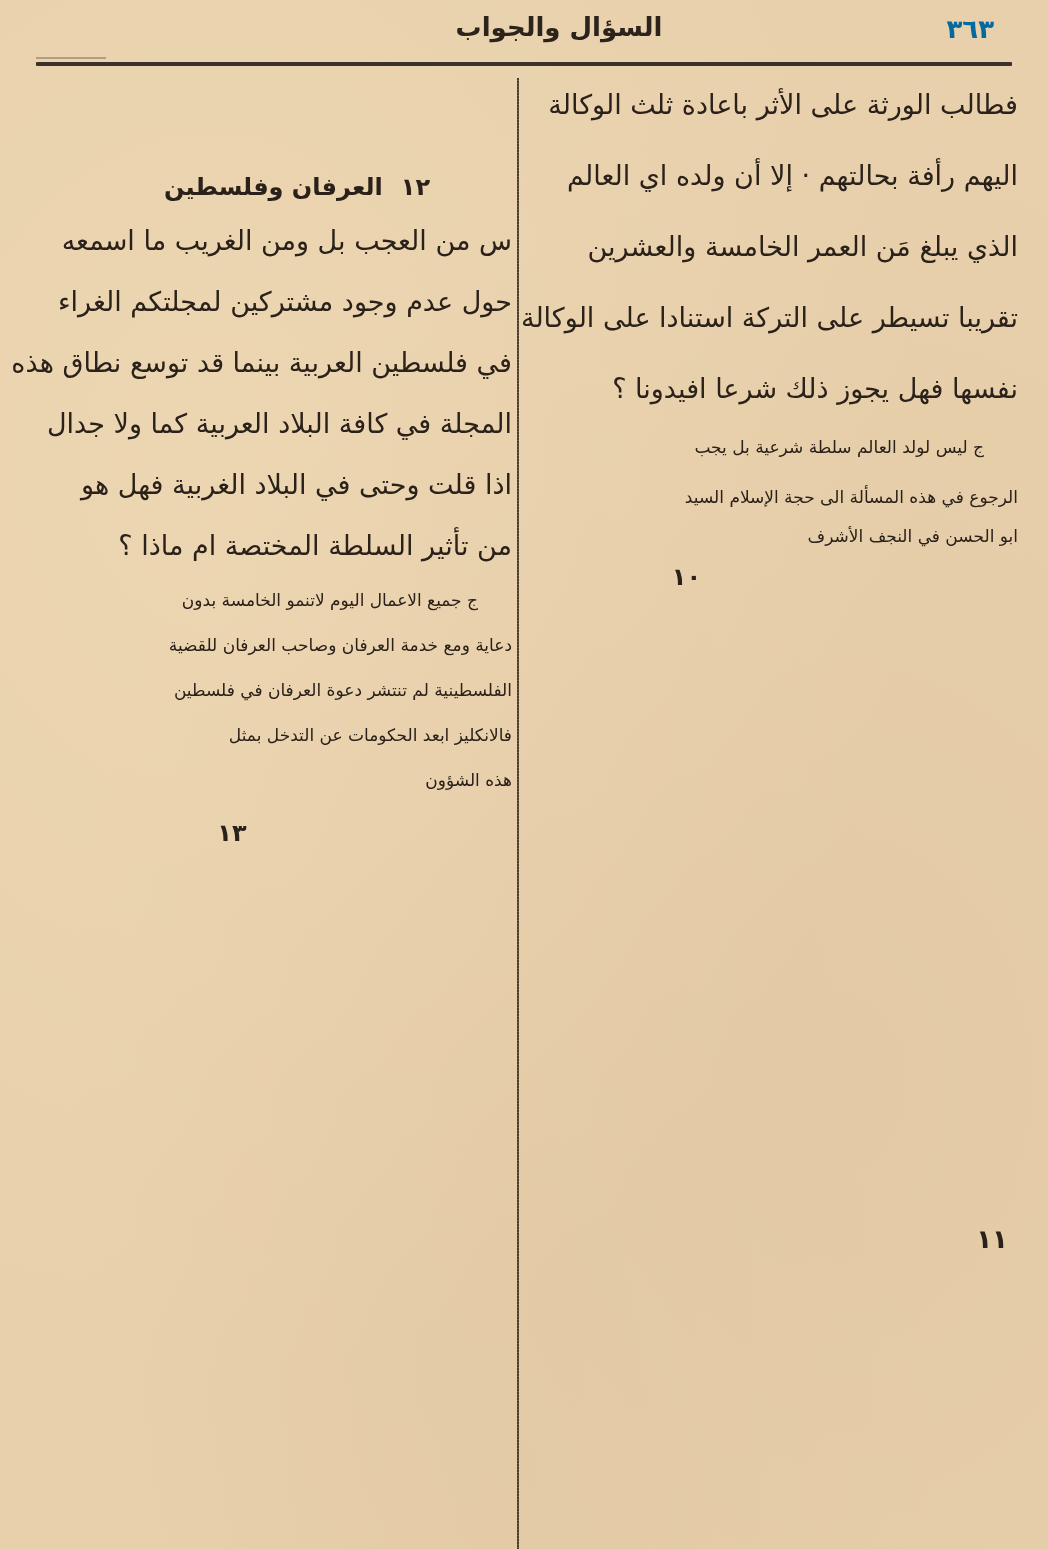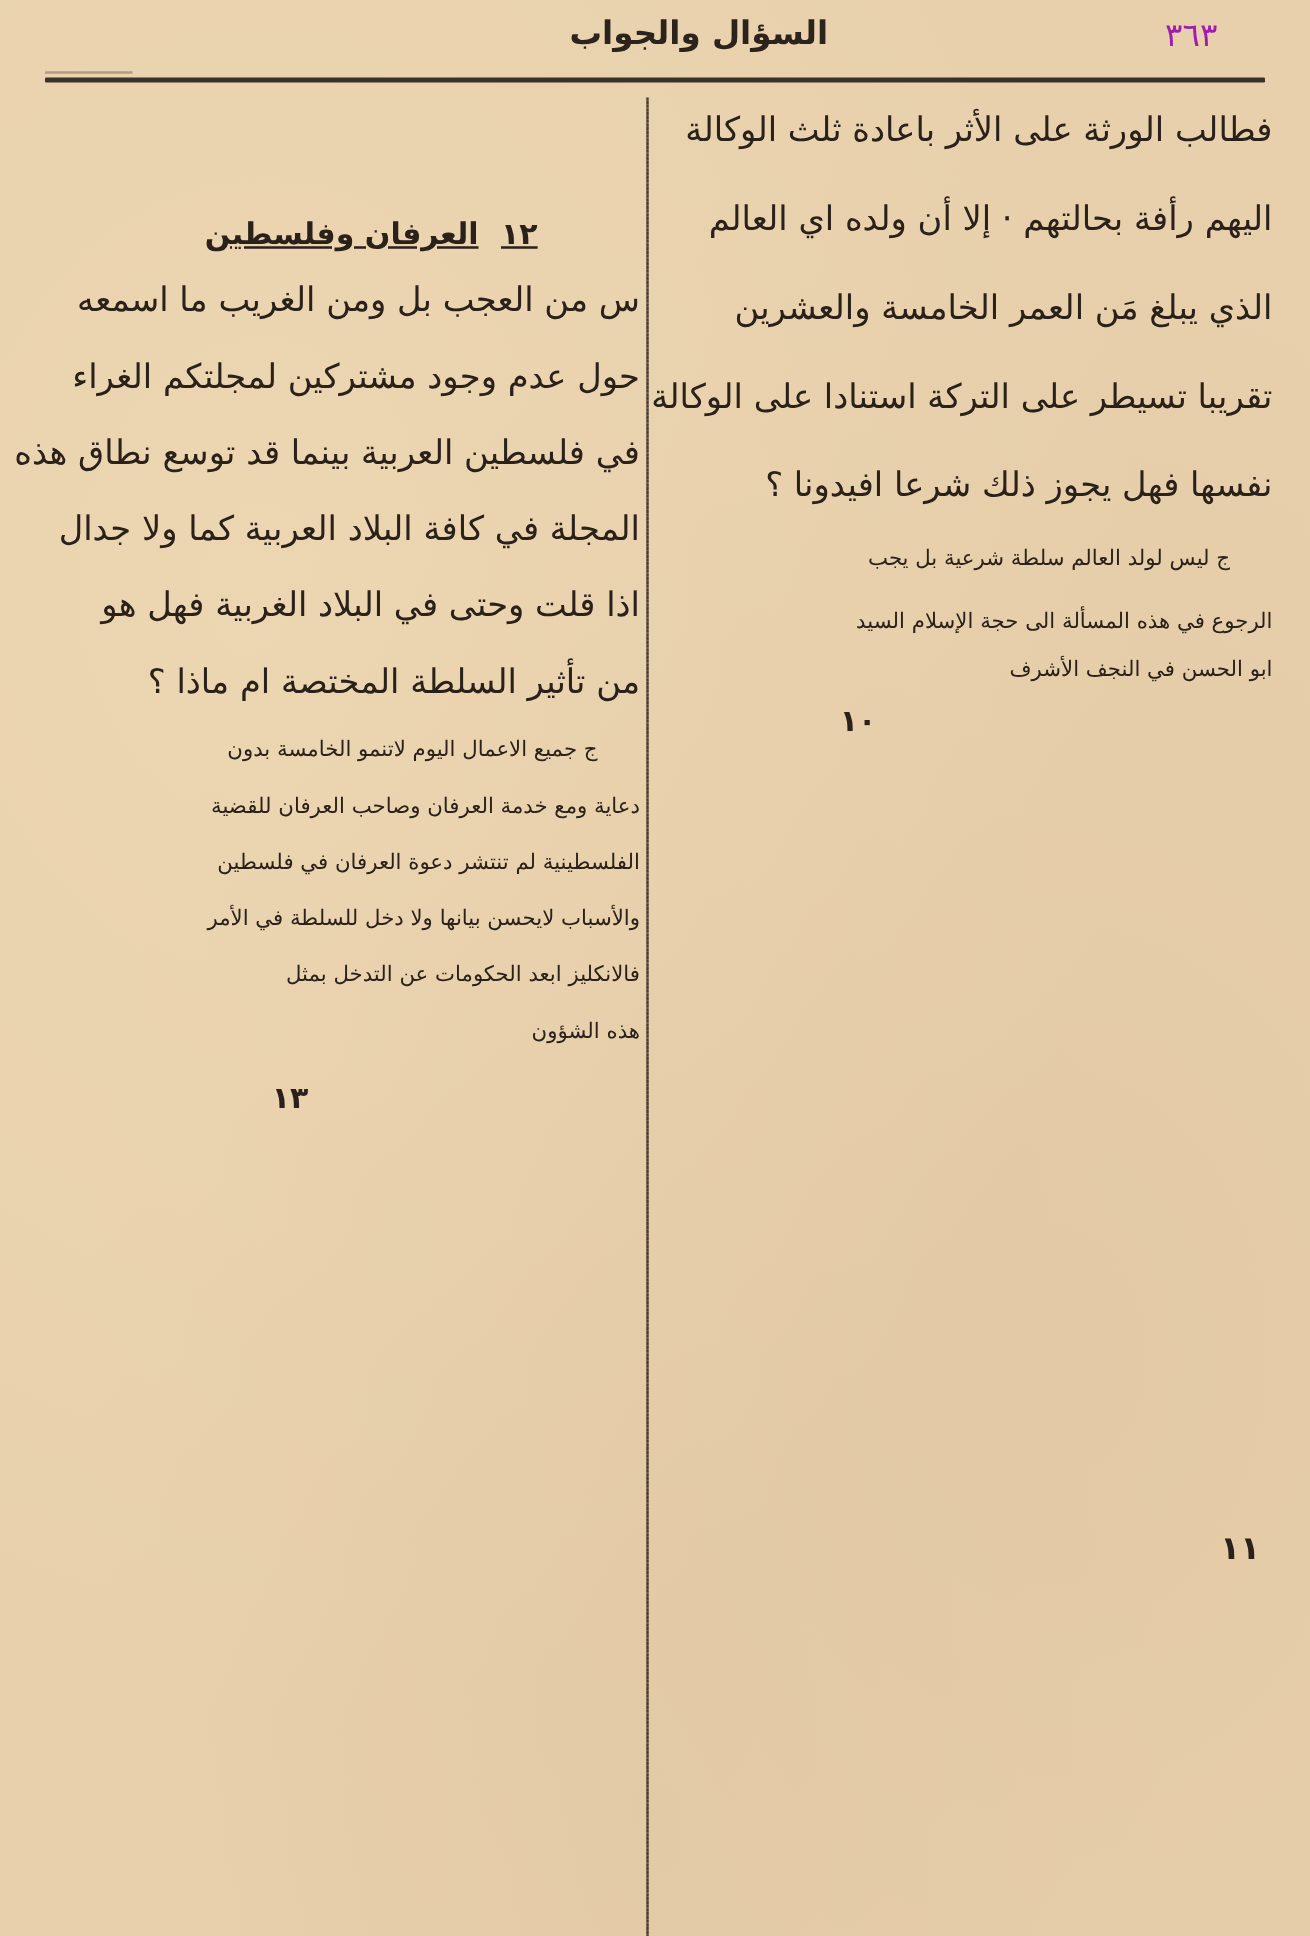--- a/index.html
+++ b/index.html
@@ -26,25 +26,25 @@
     
     .running-header {
       position: absolute;
       top: 10px;
       left: 30px;
       right: 30px;
       height: 44px;
     }
     .page-number {
       position: absolute;
-      right: 44px;
+      right: 24px;
       top: 4px;
       font-size: 26px;
-      font-weight: normal;
-      color: #a21caf;
+      font-weight: bold;
+      color: #0369a1;
       letter-spacing: 1px;
     }
     .header-title {
       position: absolute;
       left: 0; right: 0;
       top: 2px;
       text-align: center;
       font-size: 26px;
       font-weight: bold;
       color: #2b231c;
@@ -110,21 +110,20 @@
     }
     .indent { padding-right: 34px; }
     .section-heading {
       font-size: 24px;
       font-weight: bold;
       text-align: center;
       text-align-last: center !important;
       padding-left: 60px;
       height: 46px;
       line-height: 46px;
-      text-decoration: underline;
     }
     .section-heading .num { margin-left: 18px; }
     .item-number {
       font-size: 24px;
       font-weight: bold;
       text-align: center !important;
       text-align-last: center !important;
     }
     .spacer { display: block; }
     .bottom-number {
@@ -176,21 +175,20 @@
       <span class="line line-lg" style="margin-top:16px">حول عدم وجود مشتركين لمجلتكم الغراء</span>
       <span class="line line-lg" style="margin-top:16px">في فلسطين العربية بينما قد توسع نطاق هذه</span>
       <span class="line line-lg" style="margin-top:16px">المجلة في كافة البلاد العربية كما ولا جدال</span>
       <span class="line line-lg" style="margin-top:16px">اذا قلت وحتى في البلاد الغربية فهل هو</span>
       <span class="line line-lg" style="margin-top:16px">من تأثير السلطة المختصة ام ماذا ؟</span>
     </div>
     <div style="margin-top:14px">
       <span class="line line-sm indent">ج  جميع الاعمال اليوم لاتنمو الخامسة بدون</span>
       <span class="line line-sm" style="margin-top:8px">دعاية ومع خدمة العرفان وصاحب العرفان للقضية</span>
       <span class="line line-sm" style="margin-top:8px">الفلسطينية لم تنتشر دعوة العرفان في فلسطين</span>
-      <span class="line line-sm" style="margin-top:8px">والأسباب لايحسن بيانها ولا دخل للسلطة في الأمر</span>
       <span class="line line-sm" style="margin-top:8px">فالانكليز ابعد الحكومات عن التدخل بمثل</span>
       <span class="line line-sm" style="margin-top:8px">هذه الشؤون</span>
     </div>
     <span class="line line-sm item-number" style="margin-top:16px; text-align:left; padding-right:70px">١٣</span>
   </div>
 
   <span class="bottom-number">١١</span>
 
 </div>
 

